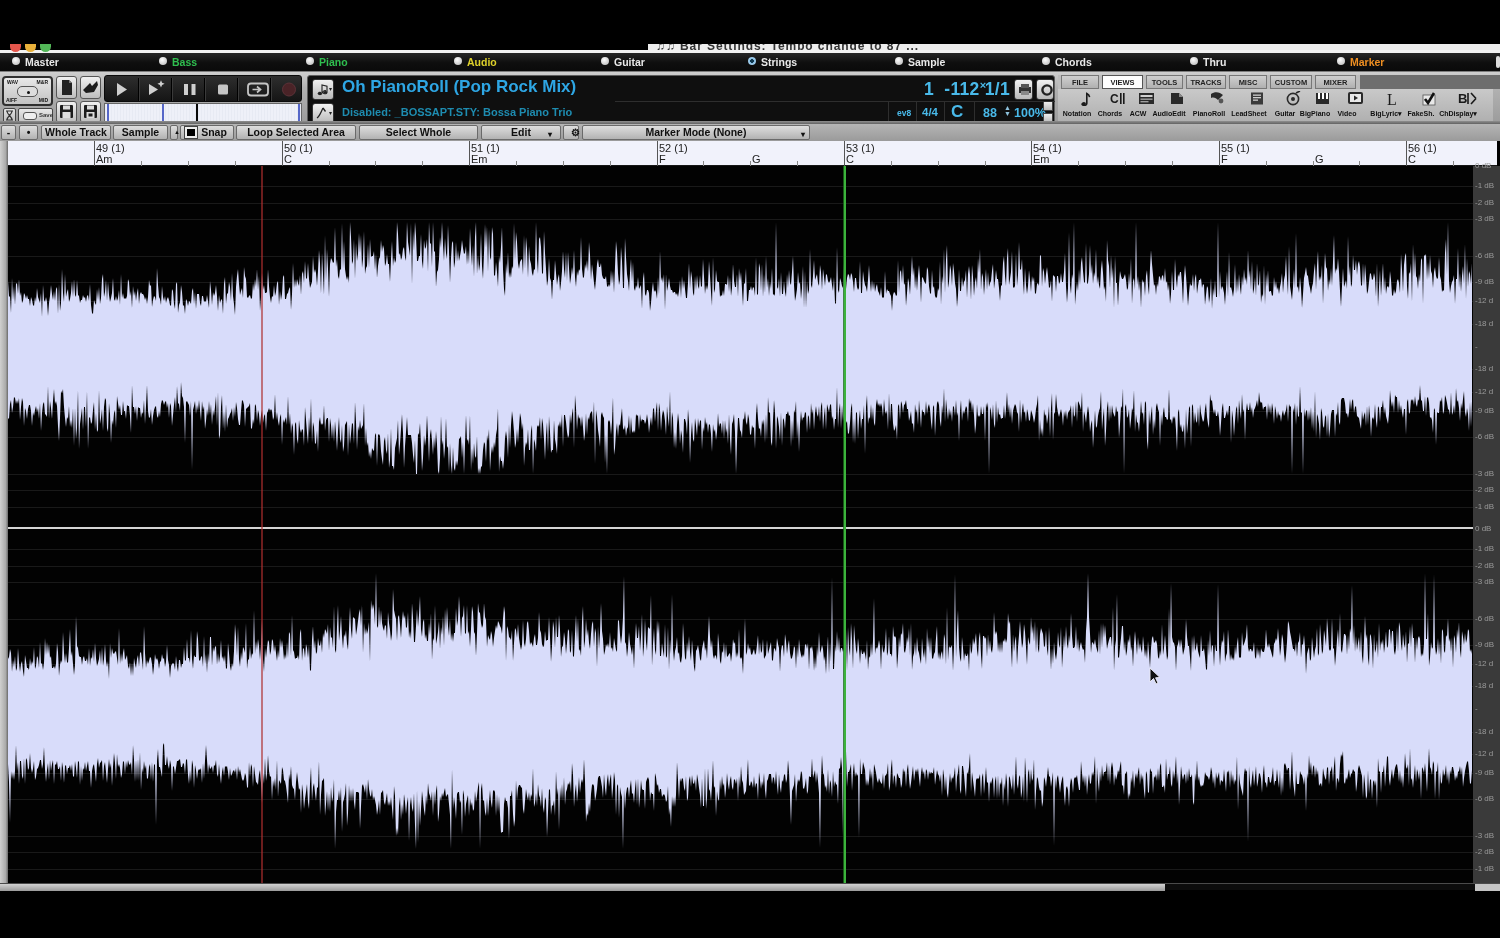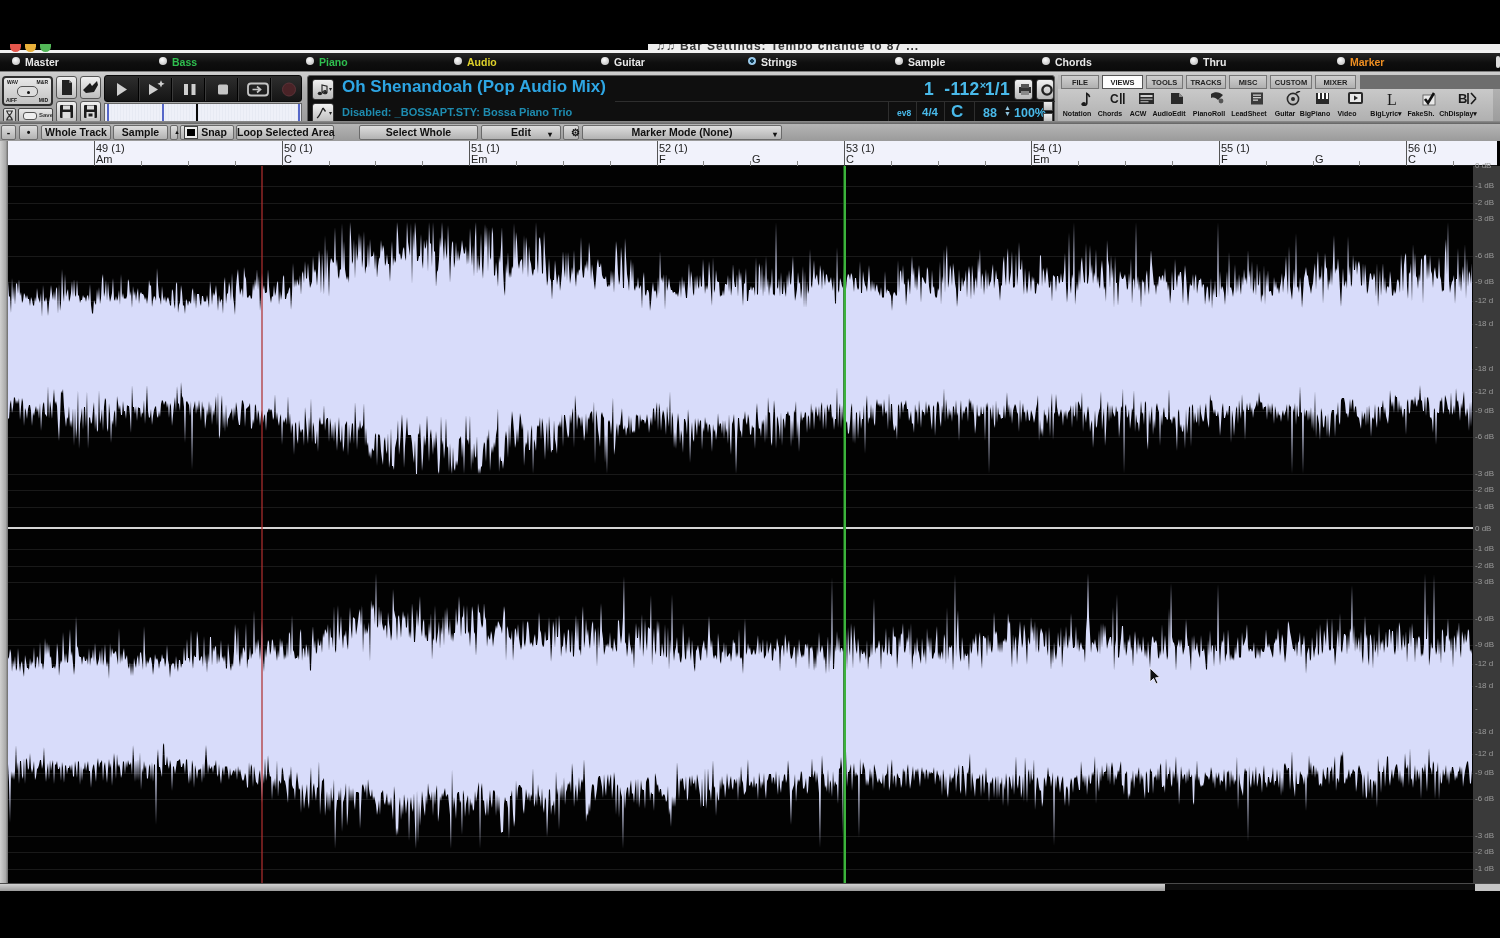--- a/index.html
+++ b/index.html
@@ -215,21 +215,21 @@
 
   <div id="dpanel">
    <div class="smbtn" style="left:4px;top:3px">
           <svg width="16" height="15" style="position:absolute;left:1px;top:2px">
             <path d="M4 11 a2 1.6 0 1 0 4 0 V3 l5 1.2 M8 3 l5 1.2 v6 a2 1.6 0 1 1-1-1.4" fill="none" stroke="#222" stroke-width="1.1"></path>
             <ellipse cx="5.8" cy="11.2" rx="1.8" ry="1.4" fill="#222"></ellipse>
             <ellipse cx="11.4" cy="10.4" rx="1.7" ry="1.3" fill="#222"></ellipse>
           </svg>
           <span style="position:absolute;right:1px;bottom:0px;font-size:6px">▾</span>
         </div>
-   <div id="title">Oh Shenandoah (Pop Audio Mix)</div>
+   <div id="title">Oh PianoRoll (Pop Rock Mix)</div>
    <div class="smbtn" style="left:4px;top:27px">
           <svg width="14" height="14" style="position:absolute;left:2px;top:2px">
             <path d="M2 12 C5 10 6 6 8 2 M8 2l2.5 3.5" fill="none" stroke="#222" stroke-width="1.3"></path>
           </svg>
           <span style="position:absolute;right:1px;bottom:0px;font-size:6px">▾</span>
         </div>
    <div id="subtitle">Disabled: _BOSSAPT.STY: Bossa Piano Trio</div>
    <div id="nums">1&nbsp;&nbsp;-112<span style="font-size:11px">×</span>&nbsp;1/1</div>
    <div class="smbtn" style="left:706px;top:3px;width:19px">
           <svg width="14" height="13" style="position:absolute;left:3px;top:3px">
@@ -391,27 +391,27 @@
 
  <div id="row3">
       <div class="b3" style="left:1px;width:15px">-</div>
       <div class="b3" style="left:19px;width:19px">•</div>
       <div class="b3" style="left:41px;width:70px">Whole Track</div>
       <div class="b3" style="left:113px;width:55px">Sample</div>
       <div class="b3" style="left:170px;width:8px">
         <span style="font-size:6px">▲</span>
       </div>
       <div class="b3" style="left:180px;width:54px"><span class="snapbox"></span><span style="position:relative;left:7px">Snap</span></div>
-      <div class="b3" style="left:236px;width:98px">Loop Selected Area</div>
+      <div class="b3" style="left:236px;width:120px">Loop Selected Area</div>
       <div class="b3" style="left:359px;width:119px">Select Whole</div>
       <div class="b3" style="left:481px;width:80px">Edit<span class="dd" style="right:8px">▾</span></div>
       <div class="b3" style="left:563px;width:16px">
         <span style="font-size:10px">⚙</span>
       </div>
-      <div class="b3" style="left:582px;width:200px">Marker Mode (None)<span class="dd" style="right:4px">▾</span></div>
+      <div class="b3" style="left:582px;width:228px">Marker Mode (None)<span class="dd" style="right:4px">▾</span></div>
     </div>
 
  <div id="timeline">
       <div class="tlline" style="left:86px"></div>
       <div class="tlnum" style="left:88px">49 (1)</div>
       <div class="tlch" style="left:88px">Am</div>
       <div class="tltick" style="left:133px"></div>
       <div class="tltick" style="left:180px"></div>
       <div class="tltick" style="left:227px"></div>
       <div class="tlline" style="left:274px"></div>

